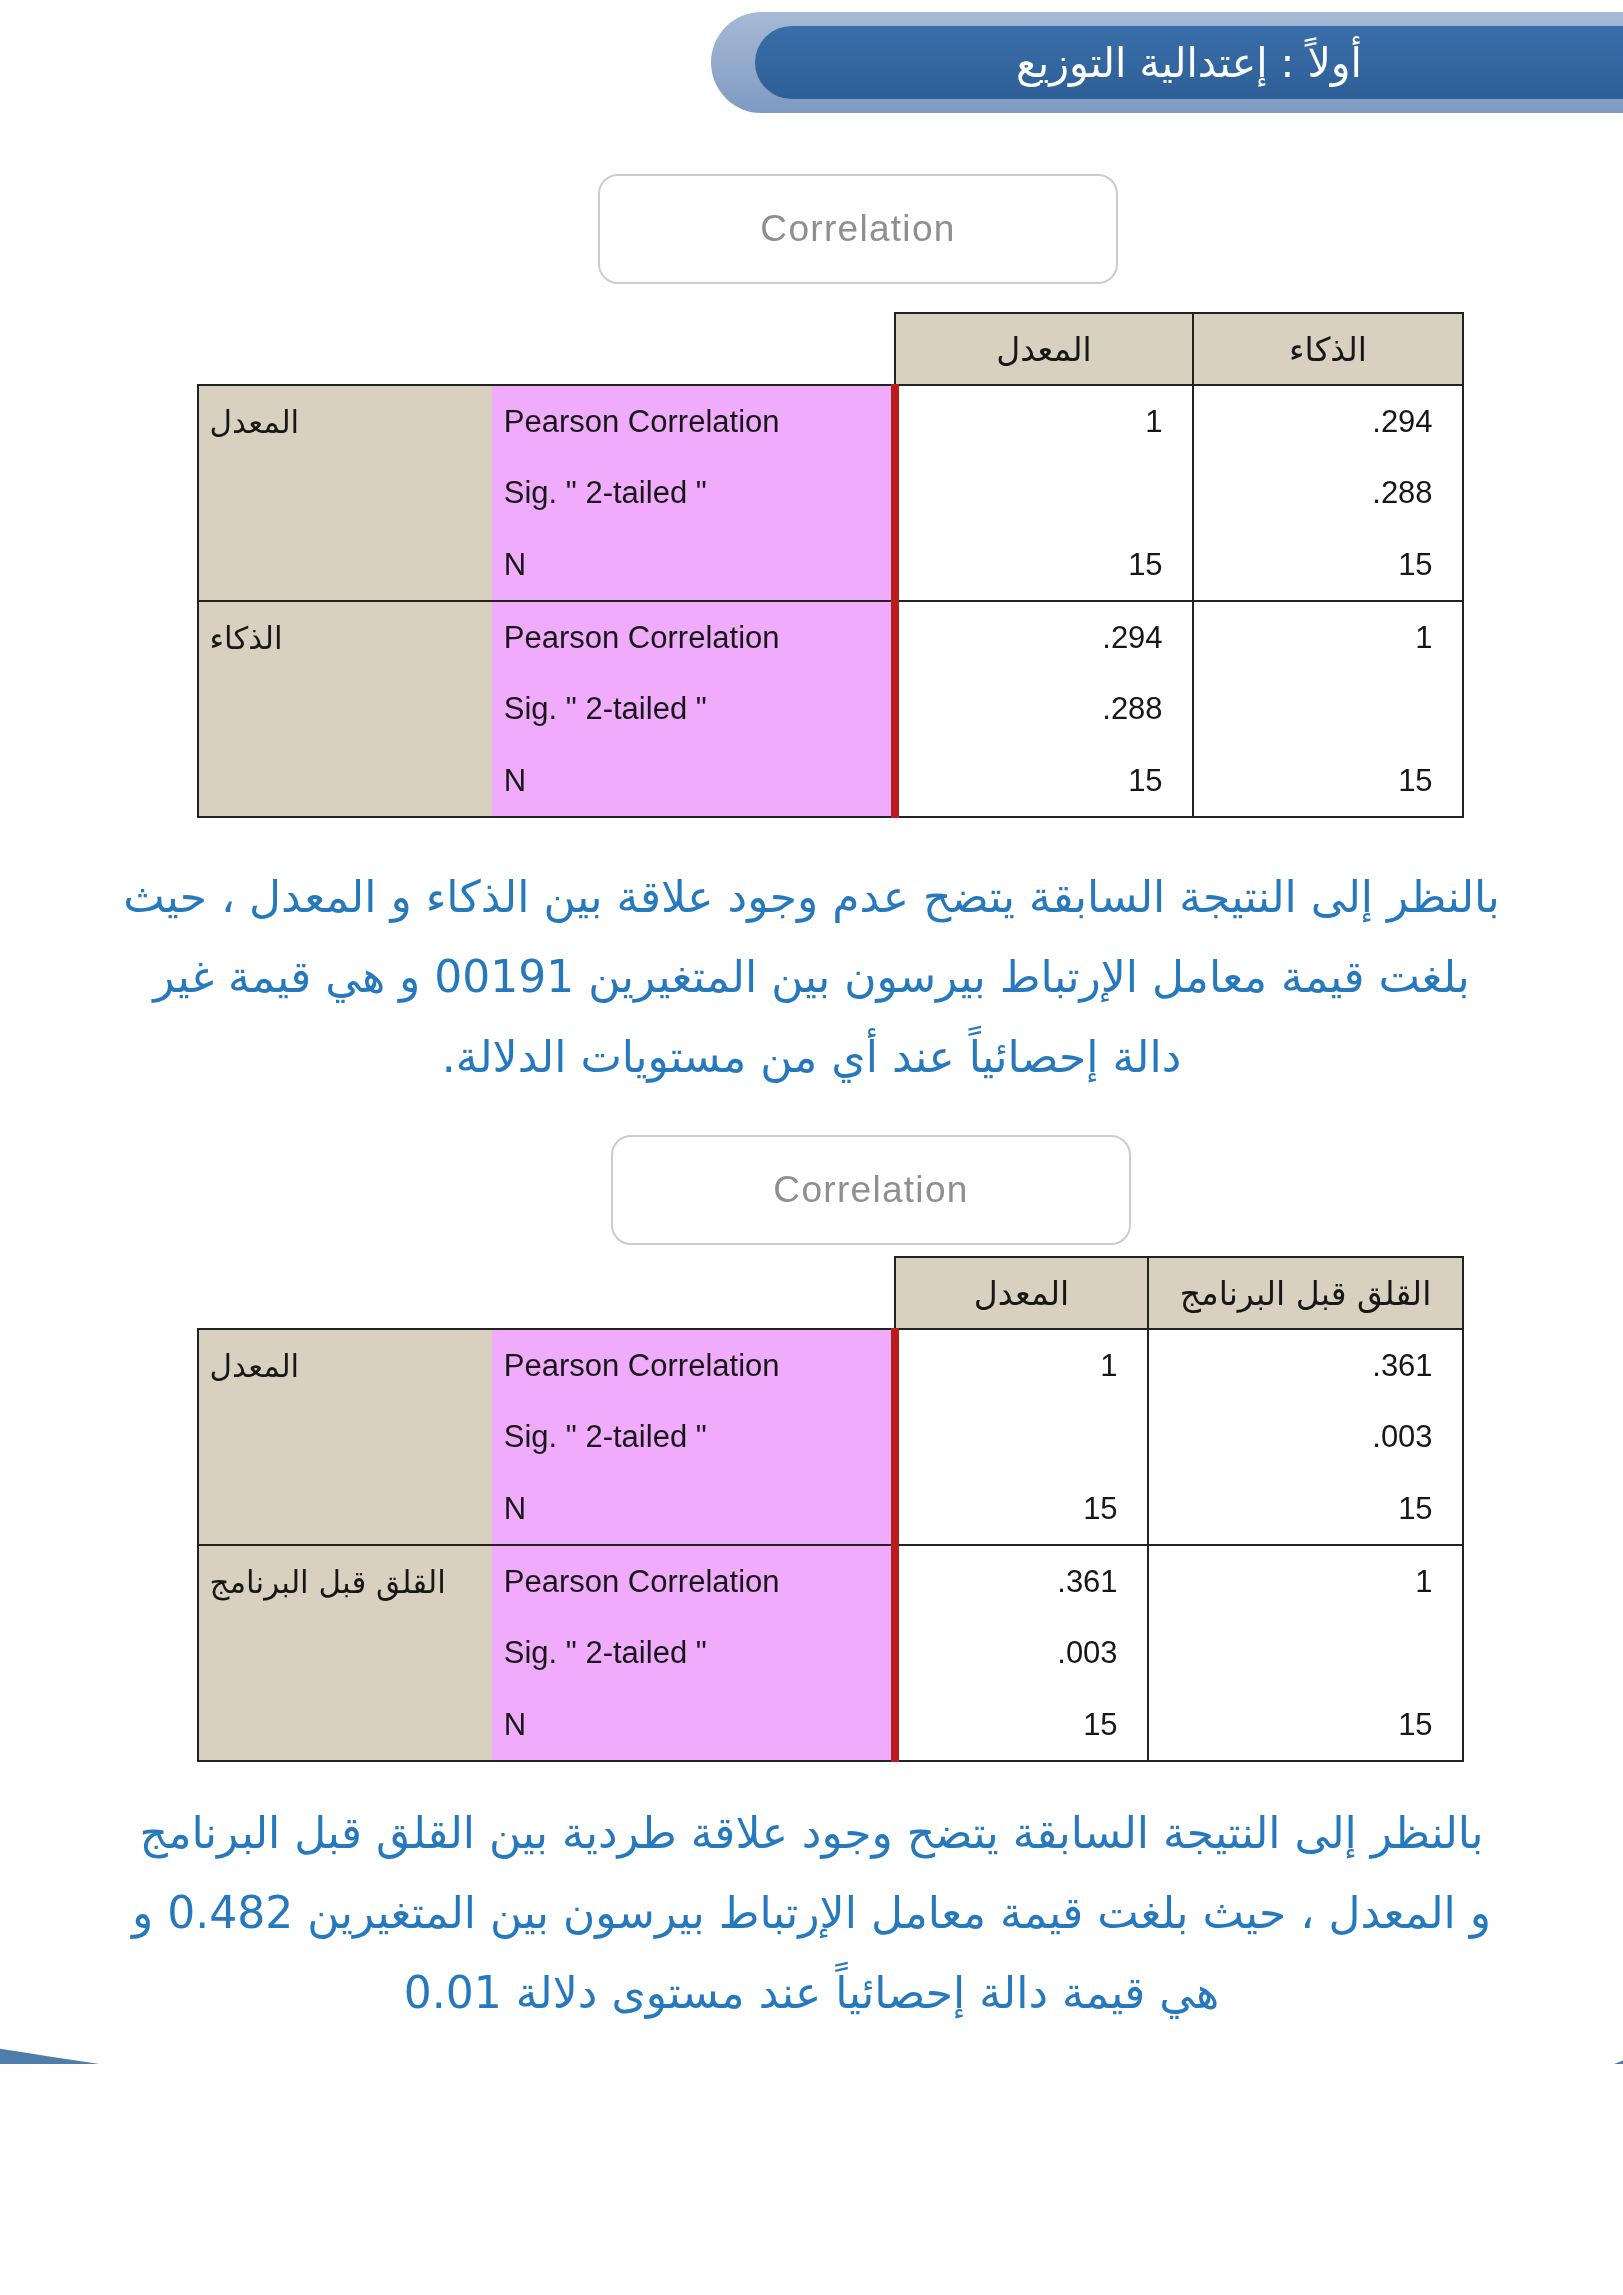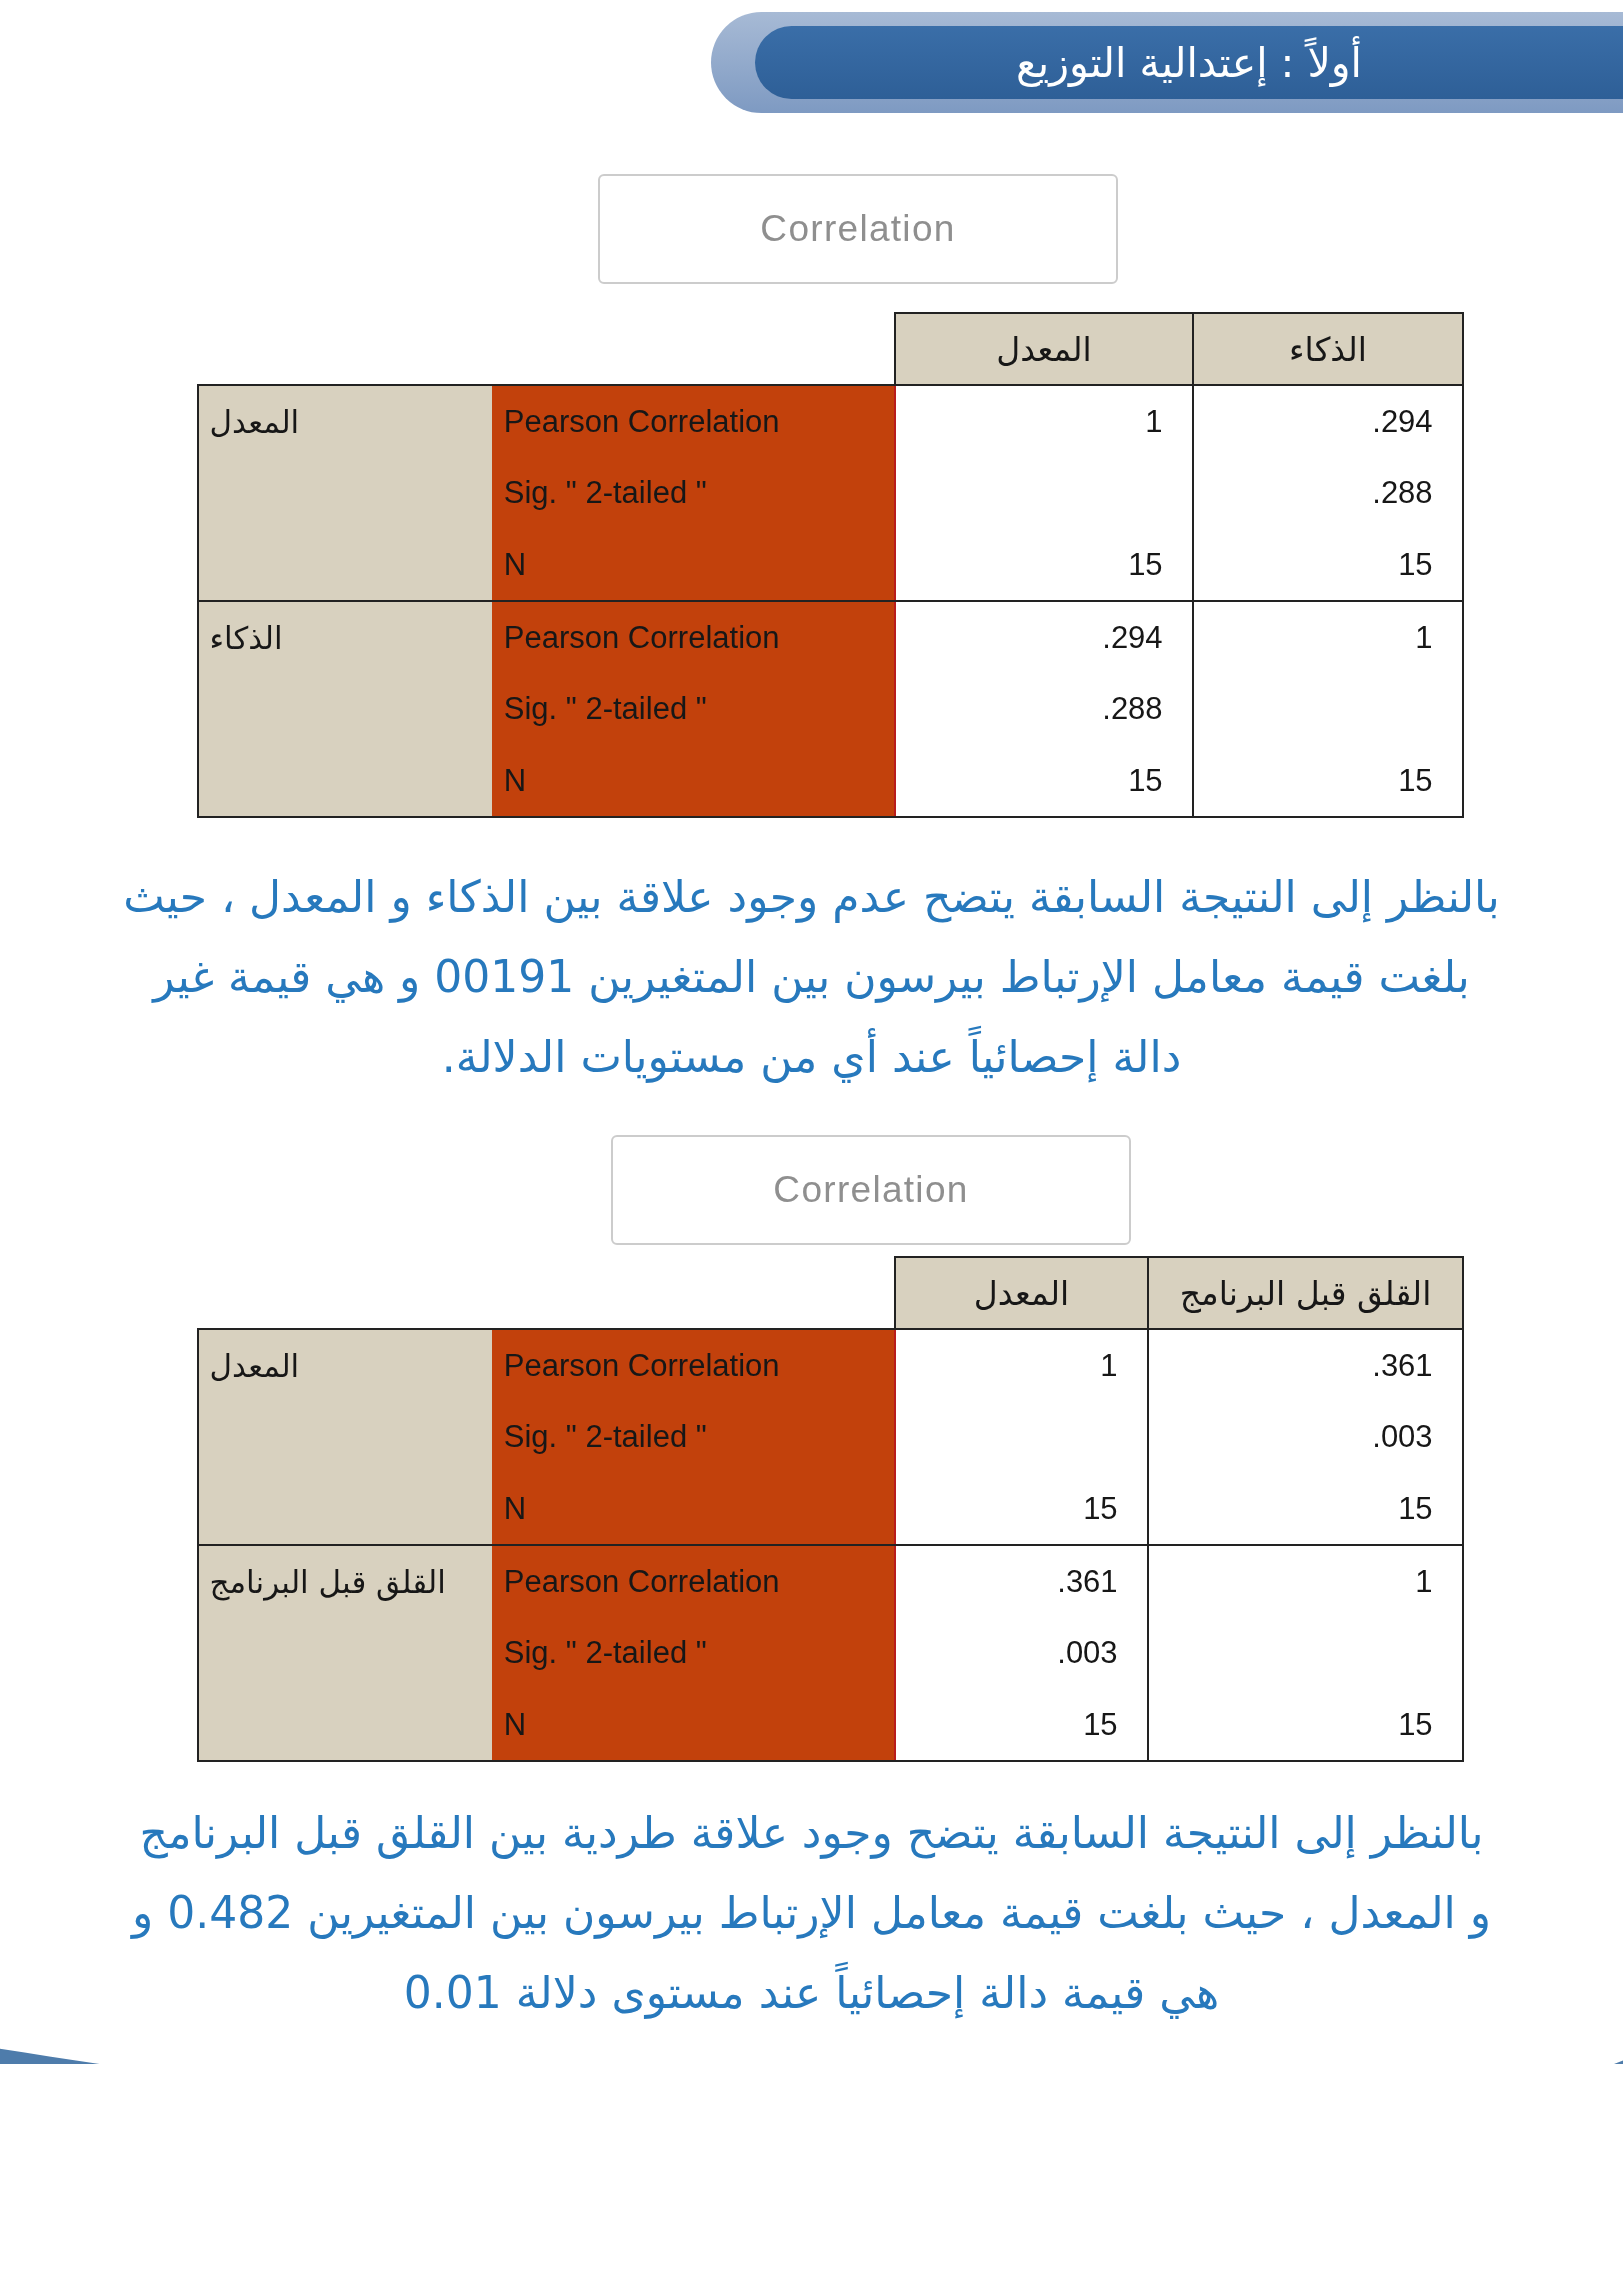--- a/index.html
+++ b/index.html
@@ -10,35 +10,35 @@
   
   .banner-outer { position:absolute; left:711px; top:11.8px; width:913px; height:101px;
     background:linear-gradient(180deg,#a7bad5 0%,#7e9ac2 100%); border-radius:52px 0 0 52px; }
   .banner-inner { position:absolute; left:755px; top:26px; width:868px; height:73px;
     background:linear-gradient(180deg,#3a6ea8 0%,#2e5f97 100%); border-radius:38px 0 0 38px;
     display:flex; align-items:center; justify-content:center; }
   .banner-title { color:#ffffff; font-size:41px; direction:rtl; white-space:nowrap; }
 
   
   .corr-box { position:absolute; width:520px; height:110px; background:#ffffff;
-    border:2px solid #cccccc; border-radius:6px; display:flex; align-items:center; justify-content:center; }
+    border:2px solid #cccccc; border-radius:20px; display:flex; align-items:center; justify-content:center; }
   .corr-box span { color:#8f8f8f; font-size:37px; letter-spacing:1.3px;
     font-family:"Liberation Sans", sans-serif; }
 
   
   .tbl { position:absolute; }
   .tbl table { border-collapse:collapse; table-layout:fixed; width:1266px; }
   .tbl td, .tbl th { font-size:31px; color:#171717; vertical-align:middle; }
   .tbl th.colhead { background:#d8d1bf; border:2px solid #222222; height:72px;
     text-align:center; font-size:33px; direction:rtl; font-weight:normal; }
   .tbl td.blank { border:none; background:transparent; }
   .tbl td.var { background:#d8d1bf; border:2px solid #222222; border-right:none;
     vertical-align:top; text-align:left; padding-left:10.5px; line-height:72px;
     font-size:31px; direction:rtl; white-space:nowrap; }
-  .tbl td.stat { background:#c2410c; border-right:2px solid #b91c1c; border-left:none;
+  .tbl td.stat { background:#f0abfc; border-right:8px solid #b91c1c; border-left:none;
     border-top:none; border-bottom:none; height:72px; padding-left:11.8px;
     font-family:"Liberation Sans", sans-serif; white-space:nowrap; }
   .tbl td.val { background:#ffffff; border-left:2px solid #222222; border-right:2px solid #222222;
     border-top:none; border-bottom:none; height:72px; text-align:right; padding-right:29.4px;
     font-family:"Liberation Sans", sans-serif; }
   .tbl tr.g-first td.stat, .tbl tr.g-first td.val { border-top:2px solid #222222; }
   .tbl tr.g-last td.stat,  .tbl tr.g-last td.val  { border-bottom:2px solid #222222; }
 
   
   .note { position:absolute; left:0; width:1623px; text-align:center; direction:rtl;

